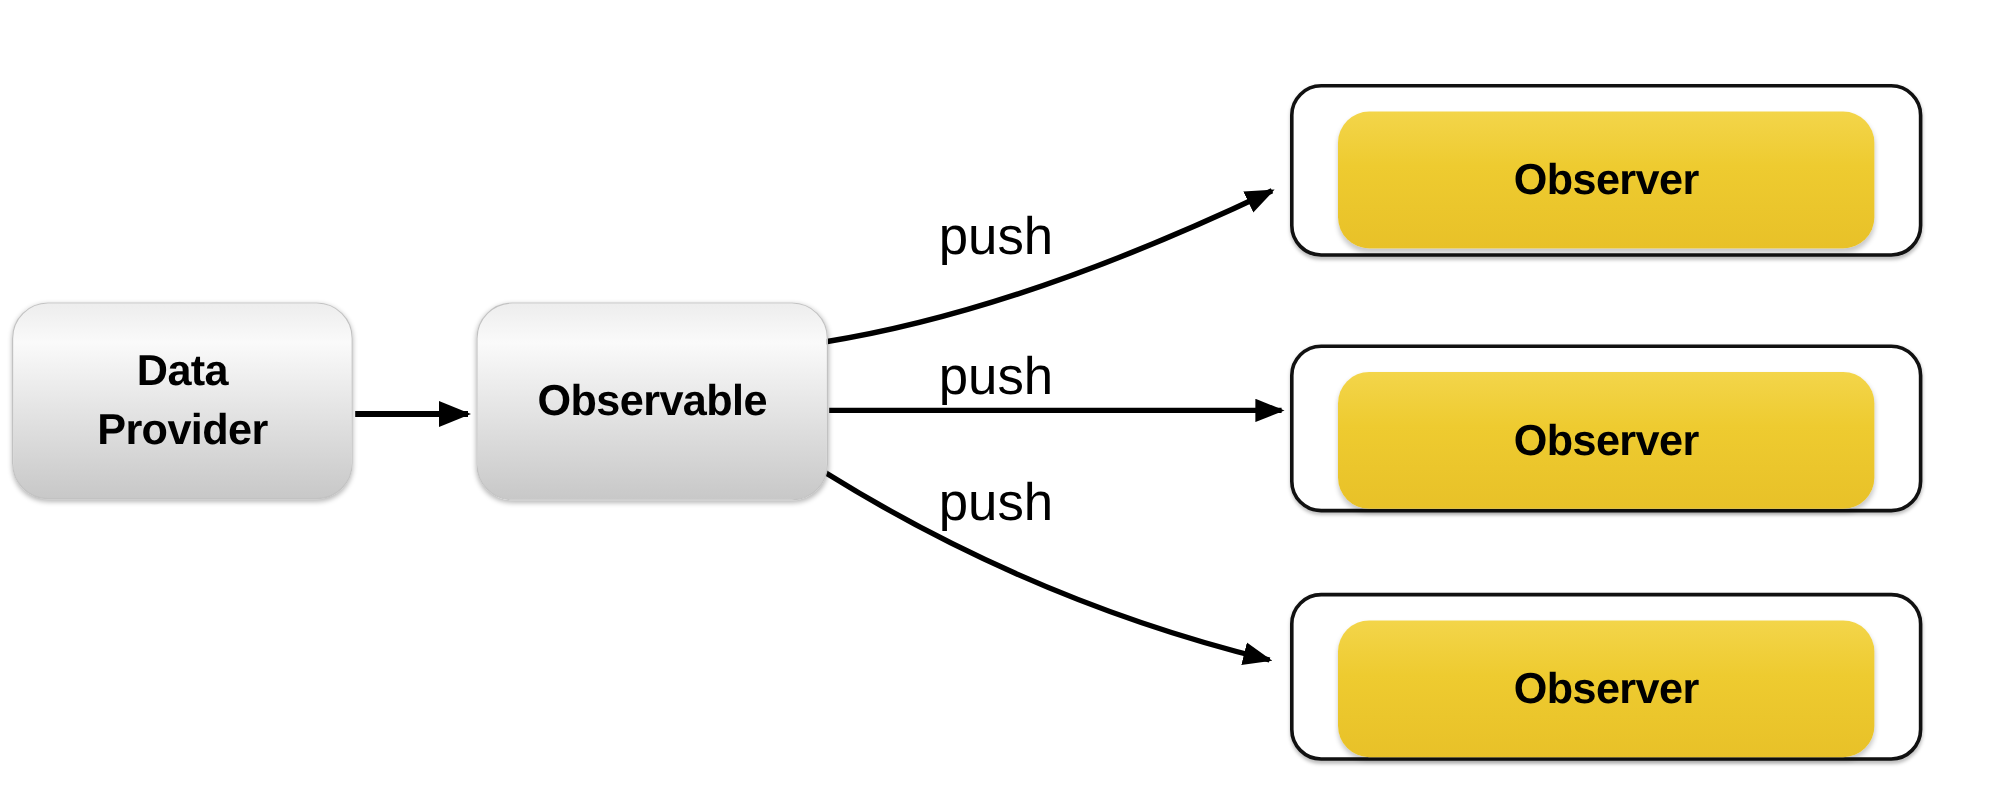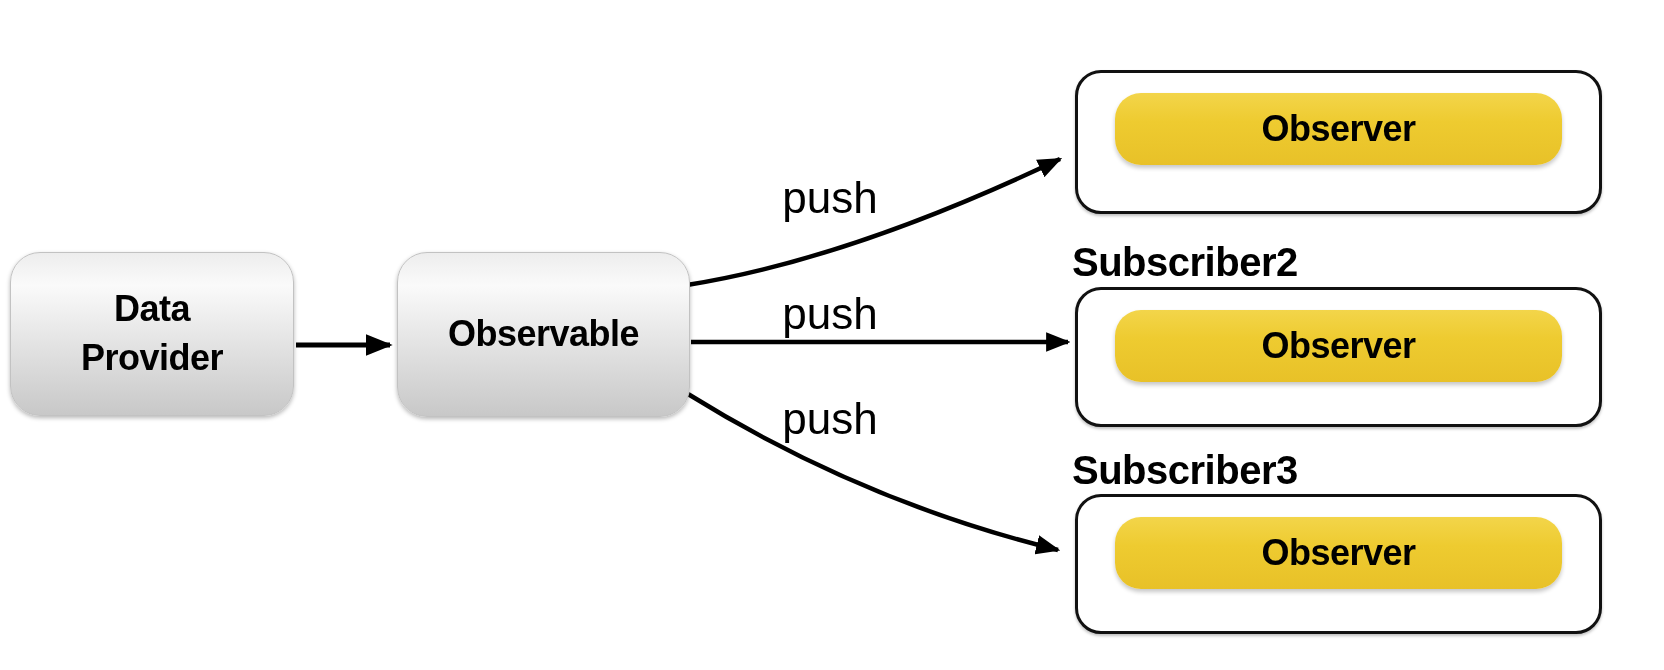--- a/index.html
+++ b/index.html
@@ -57,21 +57,21 @@
     border:3px solid var(--subscriber-border);
     border-radius:26px;
     box-sizing:border-box;
     box-shadow:0 2px 3px rgba(0,0,0,0.25);
     display:flex;
     justify-content:center;
     align-items:flex-start;
   }
   .observer-pill{
     margin-top:20px;
-    width:447px;height:72px;
+    width:447px;height:114px;
     border-radius:26px;
     background:linear-gradient(180deg,#f3d54a 0%,var(--observer-fill) 40%,#e8c128 100%);
     box-shadow:0 3px 4px rgba(0,0,0,0.22);
     display:flex;align-items:center;justify-content:center;
     font-size:36px;font-weight:bold;
     letter-spacing:-0.5px;
     text-align:right;
   }
   .push-label{
     position:absolute;
@@ -114,27 +114,25 @@
   <div class="push-label push-1">push</div>
   <div class="push-label push-2">push</div>
   <div class="push-label push-3">push</div>
 
   <div class="subscriber-box" style="top:70px;height:144px;">
     <div class="observer-pill">
       <span>Observer</span>
     </div>
   </div>
 
-  <div class="subscriber-title" style="top:240px;">Subscriber2</div>
   <div class="subscriber-box" style="top:287px;height:140px;">
     <div class="observer-pill">
       <span>Observer</span>
     </div>
   </div>
 
-  <div class="subscriber-title" style="top:448px;">Subscriber3</div>
   <div class="subscriber-box" style="top:494px;height:140px;">
     <div class="observer-pill">
       <span>Observer</span>
     </div>
   </div>
 
 </div>
 
 </body></html>

